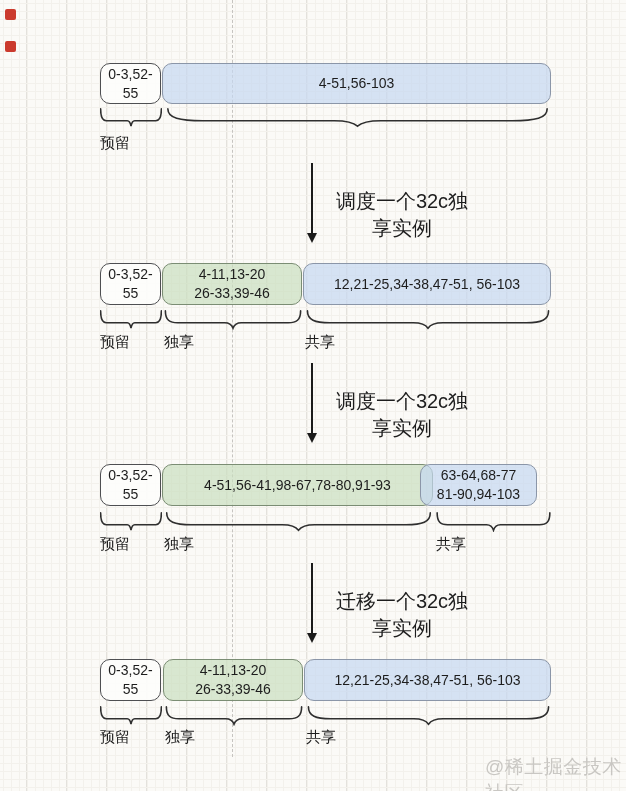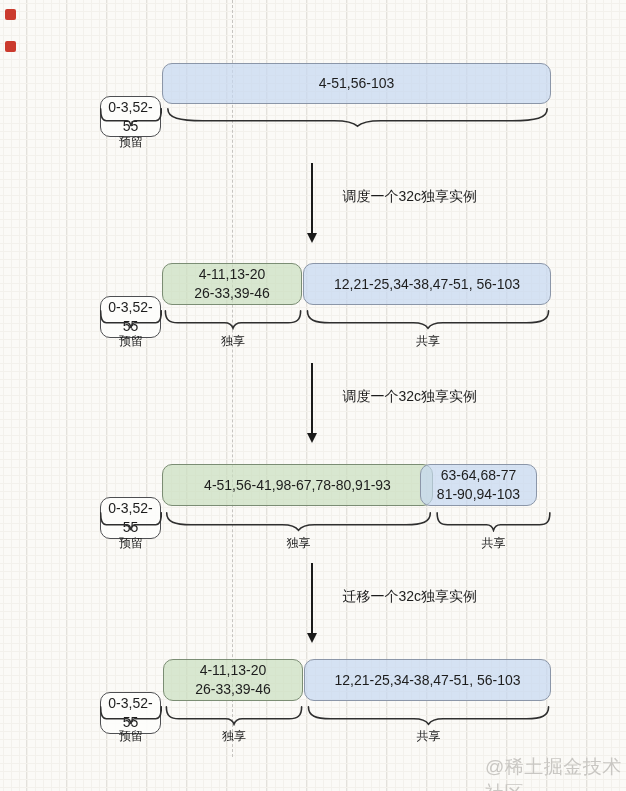--- a/index.html
+++ b/index.html
@@ -21,36 +21,36 @@
   }
   .red-marker{
     position:absolute;width:11px;height:11px;border-radius:2px;
     background:#cb3a2d;z-index:3;
   }
   .box{
     position:absolute;display:flex;align-items:center;justify-content:center;
     border-radius:10px;font-size:14px;color:#1d1d1d;text-align:center;
     white-space:pre-line;line-height:1.35;z-index:2;box-sizing:border-box;
   }
-  .box.white{background:rgba(253,253,251,0.92);border:1.5px solid #4e4f52;margin-top:33px;}
+  .box.white{background:rgba(253,253,251,0.92);border:1.5px solid #4e4f52;}
   .box.green{background:rgba(201,222,191,0.70);border:1.5px solid #7b8d74;}
   .box.blue{background:rgba(197,215,241,0.70);border:1.5px solid #8b96a8;}
   .brace{position:absolute;height:20px;z-index:2;}
   .brace path{fill:none;stroke:#2f2f2f;stroke-width:1.6;stroke-linecap:round;vector-effect:non-scaling-stroke;}
   .brace-label{
-    position:absolute;font-size:12px;color:#1d1d1d;text-align:center;z-index:2;
+    position:absolute;font-size:15px;color:#1d1d1d;z-index:2;
   }
   .arrow-line{position:absolute;width:2px;background:#1b1b1b;z-index:2;}
   .arrow-head{
     position:absolute;width:0;height:0;z-index:2;
     border-left:5px solid transparent;border-right:5px solid transparent;
     border-top:10px solid #1b1b1b;
   }
   .arrow-label{
-    position:absolute;font-size:14px;color:#1d1d1d;text-align:right;width:150px;z-index:2;
+    position:absolute;font-size:20px;color:#1d1d1d;text-align:center;width:150px;z-index:2;
   }
   .watermark{position:absolute;left:485px;top:754px;font-size:19px;color:#c9c7c3;z-index:2;letter-spacing:0.5px;}
 </style>
 </head>
 <body>
 
 <div class="canvas">
 
   <div class="dashed-line"></div>
   <div class="red-marker" style="left:5px;top:9px;"></div>

